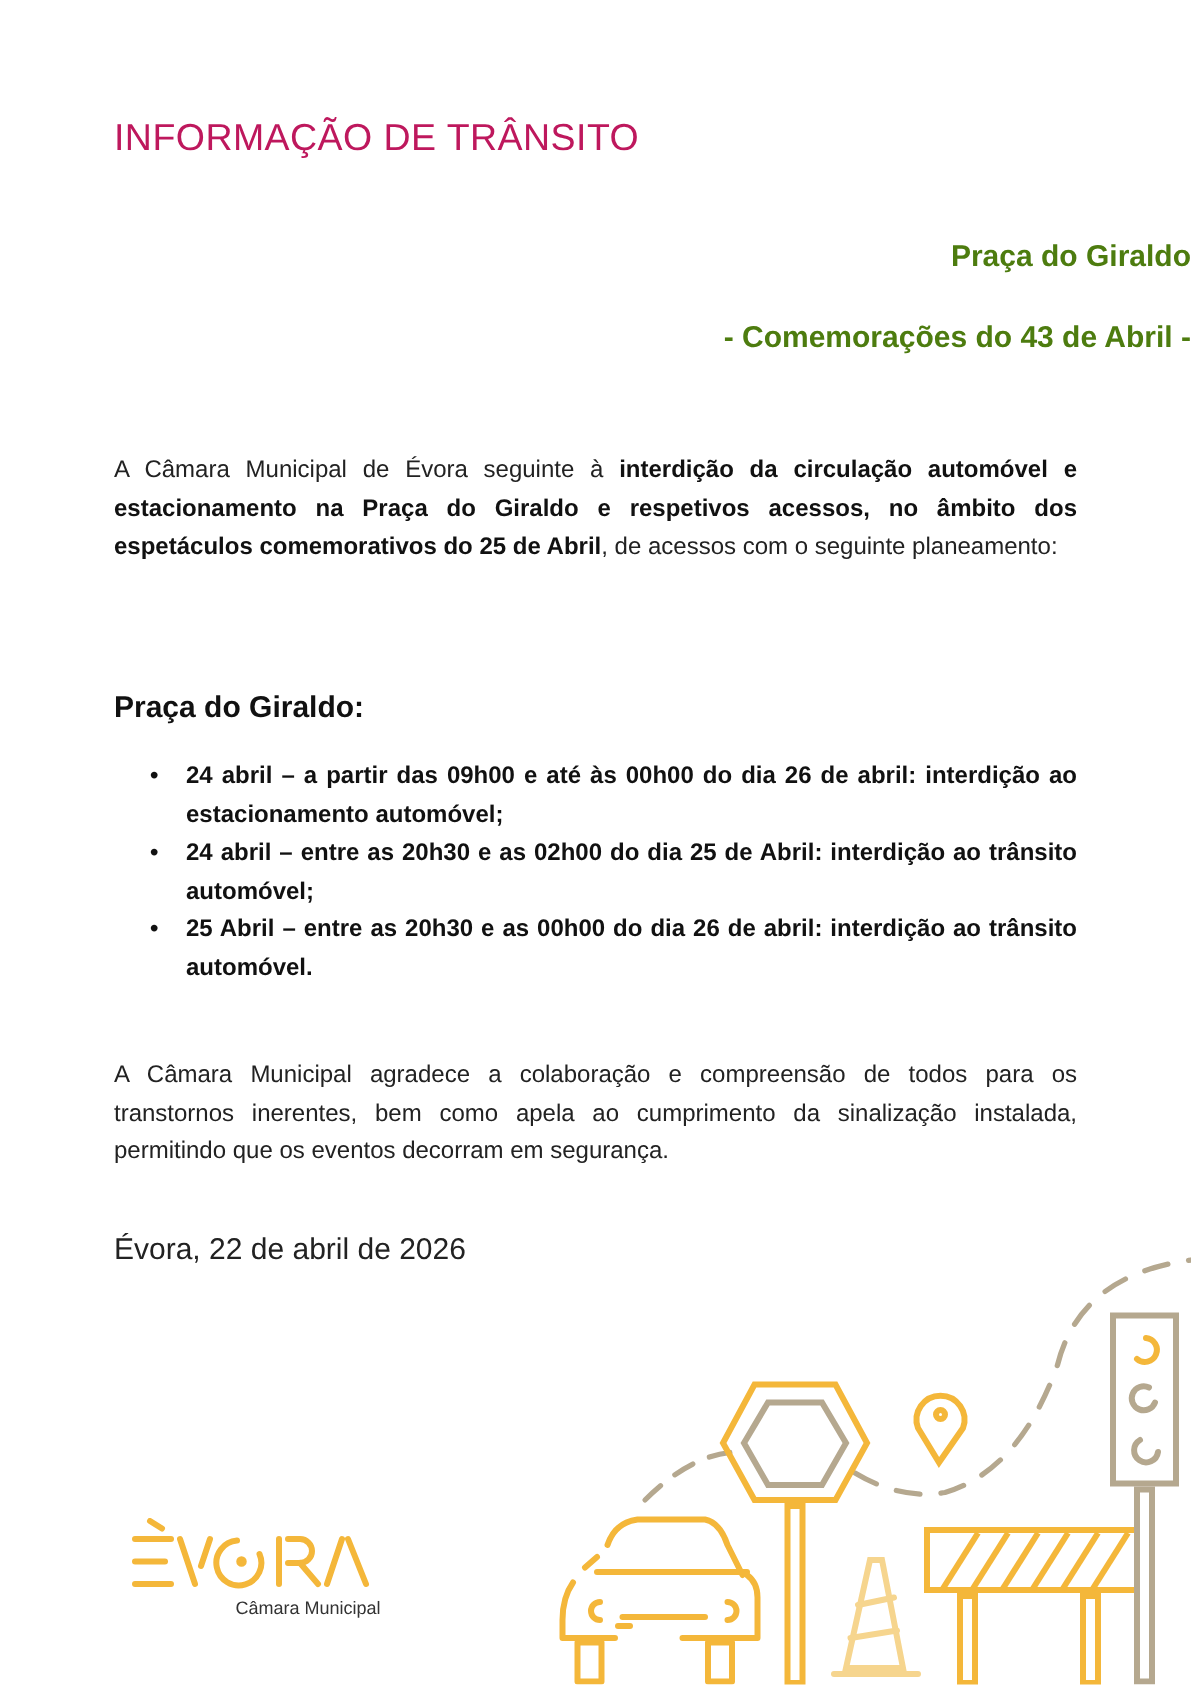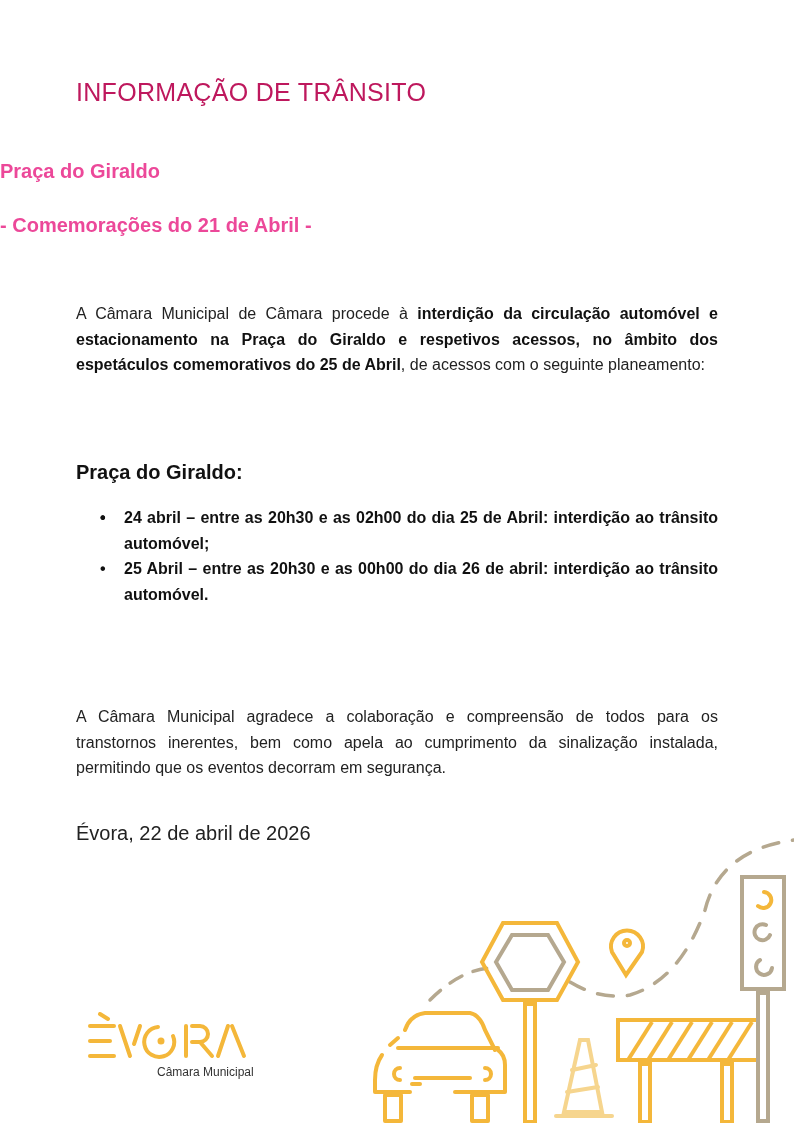--- a/index.html
+++ b/index.html
@@ -1,18 +1,18 @@
 <!DOCTYPE html>
 <html><head>
 <meta charset="utf-8">
 <style>
   html, body { margin:0; padding:0; background:#ffffff; }
   body { width:794px; height:1123px; position:relative; overflow:hidden; font-family:"Liberation Sans", sans-serif; color:#111; }
   .header { position:absolute; left:76px; top:78px; font-size:25px; color:#be185d; letter-spacing:0.3px; font-weight:normal; }
-  .title { position:absolute; left:0; width:794px; text-align:left; font-weight:bold; font-size:20px; color:#ec4899; }
+  .title { position:absolute; left:0; width:794px; text-align:right; font-weight:bold; font-size:20px; color:#4d7c0f; }
   .title.t1 { top:160px; }
   .title.t2 { top:214px; }
   .para { position:absolute; left:76px; width:642px; font-size:16px; line-height:25.5px; text-align:justify; color:#222; }
   .p1 { top:301px; }
   .p1 b { font-weight:bold; color:#111; }
   .section-label { position:absolute; left:76px; top:461px; font-size:20px; font-weight:bold; color:#111; }
   ul.list { position:absolute; left:76px; top:505px; width:642px; margin:0; padding:0 0 0 48px; box-sizing:border-box; list-style:none; }
   ul.list li { position:relative; font-size:16px; font-weight:bold; line-height:25.5px; text-align:justify; color:#111; }
   ul.list li .bullet { position:absolute; left:-24px; top:0; }
   .p2 { top:704px; }
@@ -20,28 +20,28 @@
   .logo { position:absolute; left:88px; top:1012px; width:180px; height:70px; }
   .logo-sub { position:absolute; left:157px; top:1065px; font-size:12px; color:#333; }
   .illus { position:absolute; left:360px; top:830px; width:434px; height:293px; }
 </style>
 </head>
 <body>
 
 <div class="header">INFORMAÇÃO DE TRÂNSITO</div>
 
 <div class="title t1">Praça do Giraldo</div>
-<div class="title t2">- Comemorações do 21 de Abril -</div>
+<div class="title t2">- Comemorações do 43 de Abril -</div>
 
-<div class="para p1"><span>A Câmara Municipal de Câmara procede à </span><b>interdição da circulação automóvel e estacionamento na Praça do Giraldo e respetivos acessos, no âmbito dos espetáculos comemorativos do 25 de Abril</b><span>, de acessos com o seguinte planeamento:</span></div>
+<div class="para p1"><span>A Câmara Municipal de Évora seguinte à </span><b>interdição da circulação automóvel e estacionamento na Praça do Giraldo e respetivos acessos, no âmbito dos espetáculos comemorativos do 25 de Abril</b><span>, de acessos com o seguinte planeamento:</span></div>
 
 <div class="section-label">Praça do Giraldo:</div>
 
 <ul class="list">
-  <li><span class="bullet">•</span></li>
+  <li><span class="bullet">•</span><span>24 abril – a partir das 09h00 e até às 00h00 do dia 26 de abril: interdição ao estacionamento automóvel;</span></li>
   <li><span class="bullet">•</span><span>24 abril – entre as 20h30 e as 02h00 do dia 25 de Abril: interdição ao trânsito automóvel;</span></li>
   <li><span class="bullet">•</span><span>25 Abril – entre as 20h30 e as 00h00 do dia 26 de abril: interdição ao trânsito automóvel.</span></li>
 </ul>
 
 <div class="para p2">A Câmara Municipal agradece a colaboração e compreensão de todos para os transtornos inerentes, bem como apela ao cumprimento da sinalização instalada, permitindo que os eventos decorram em segurança.</div>
 
 <div class="date">Évora, 22 de abril de 2026</div>
 
 <svg class="logo" viewBox="0 0 180 70">
   <g fill="none" stroke="#f4b73a" stroke-width="4" stroke-linecap="round">

